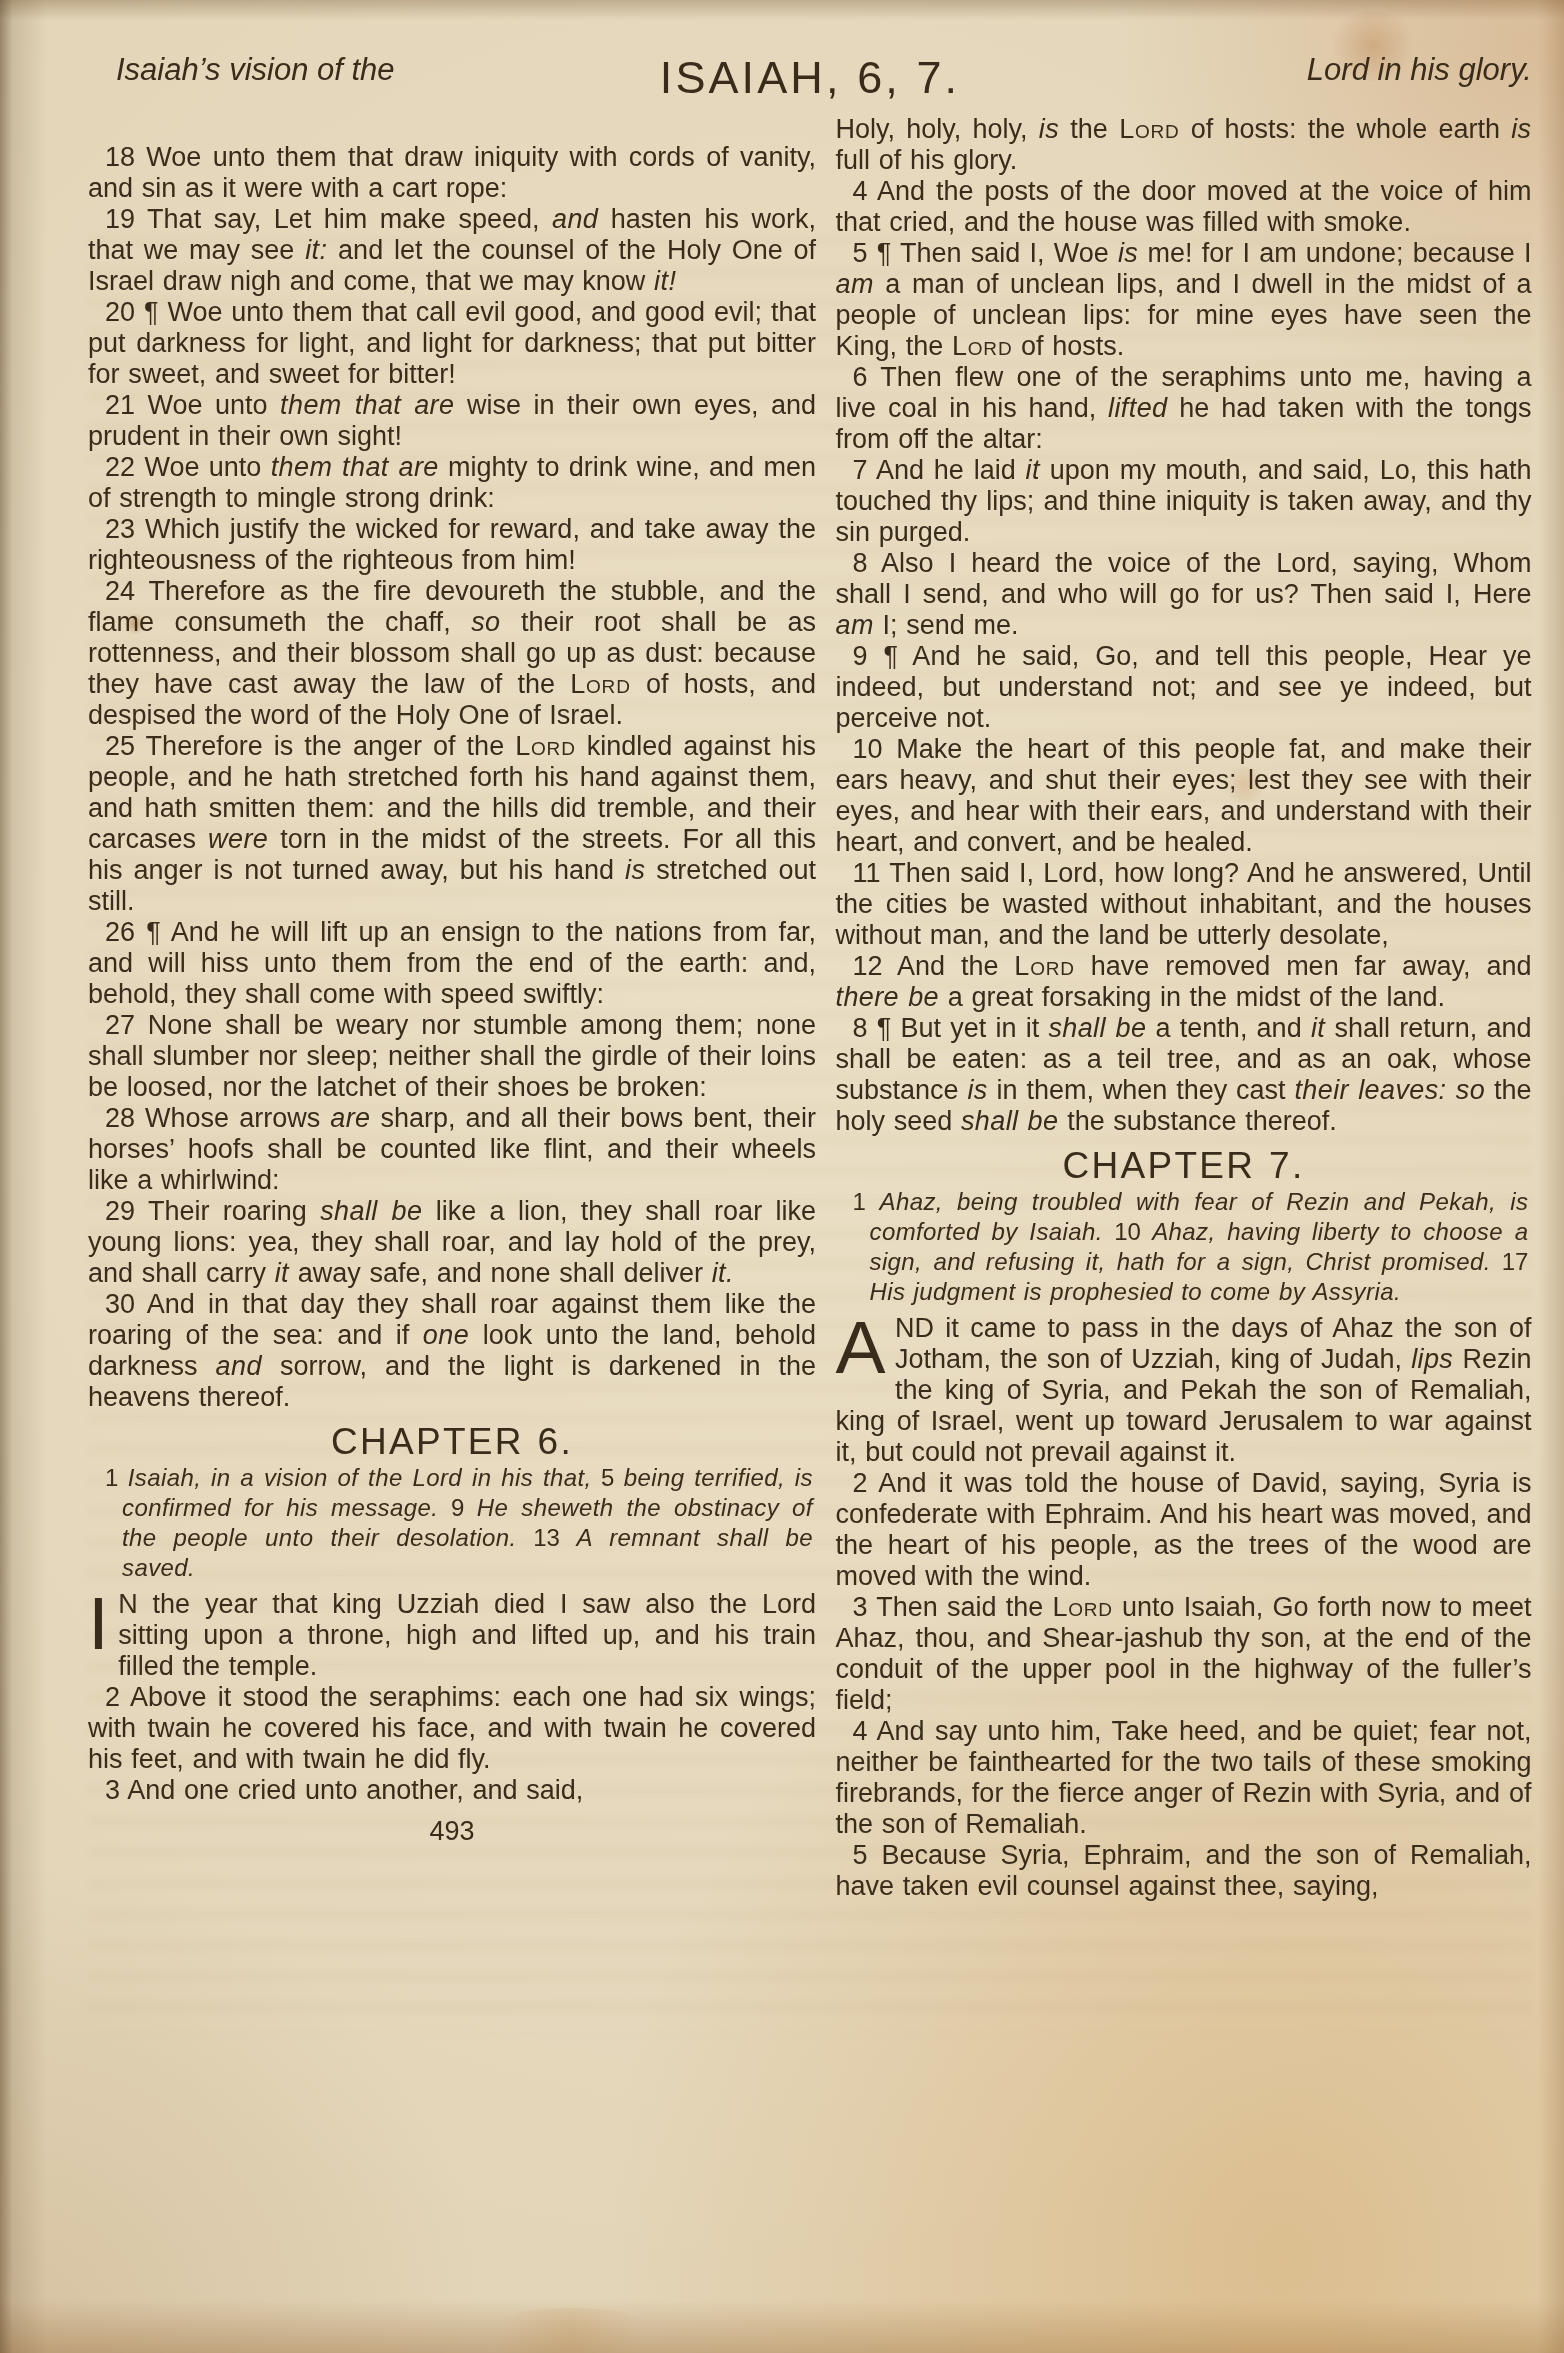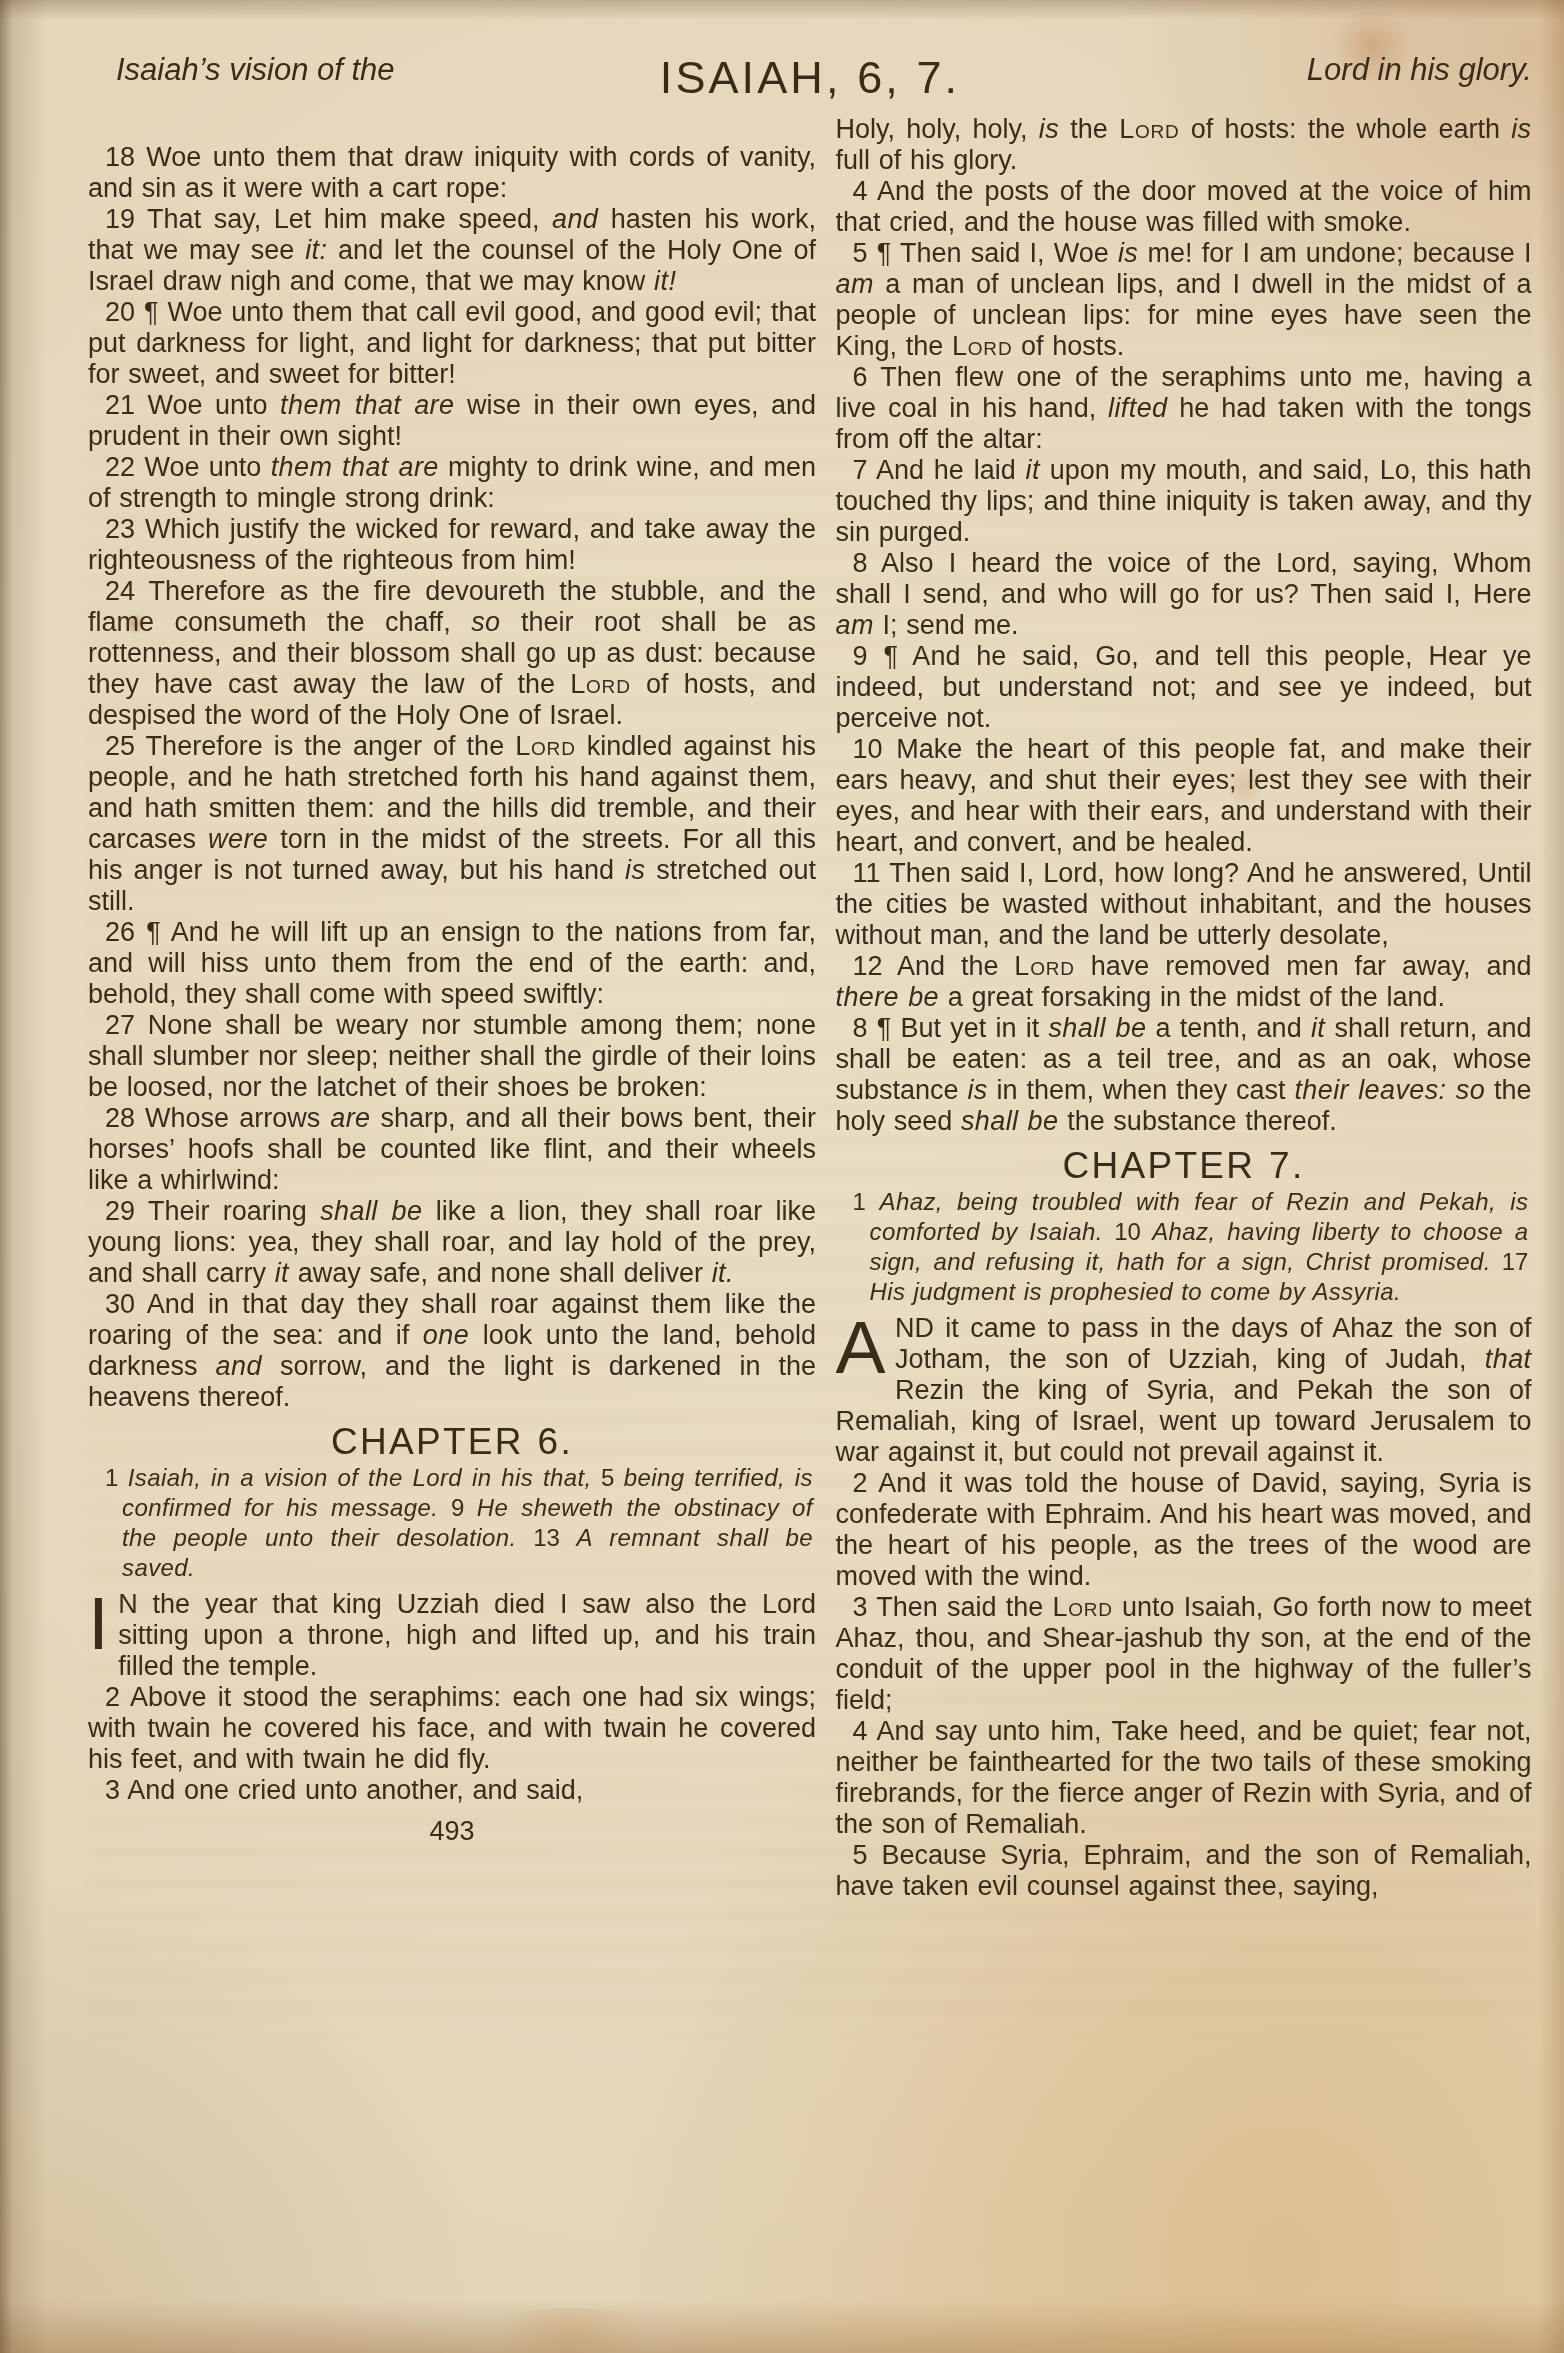--- a/index.html
+++ b/index.html
@@ -93,21 +93,21 @@
         <p class="verse"><span class="vn">6</span> Then flew one of the seraphims unto me, having a live coal in his hand, <i>lifted</i> he had taken with the tongs from off the altar:</p>
         <p class="verse"><span class="vn">7</span> And he laid <i>it</i> upon my mouth, and said, Lo, this hath touched thy lips; and thine iniquity is taken away, and thy sin purged.</p>
         <p class="verse"><span class="vn">8</span> Also I heard the voice of the Lord, saying, Whom shall I send, and who will go for us? Then said I, Here <i>am</i> I; send me.</p>
         <p class="verse"><span class="vn">9 ¶</span> And he said, Go, and tell this people, Hear ye indeed, but understand not; and see ye indeed, but perceive not.</p>
         <p class="verse"><span class="vn">10</span> Make the heart of this people fat, and make their ears heavy, and shut their eyes; lest they see with their eyes, and hear with their ears, and understand with their heart, and convert, and be healed.</p>
         <p class="verse"><span class="vn">11</span> Then said I, Lord, how long? And he answered, Until the cities be wasted without inhabitant, and the houses without man, and the land be utterly desolate,</p>
         <p class="verse"><span class="vn">12</span> And the <span class="sc">Lord</span> have removed men far away, and <i>there be</i> a great forsaking in the midst of the land.</p>
         <p class="verse"><span class="vn">8 ¶</span> But yet in it <i>shall be</i> a tenth, and <i>it</i> shall return, and shall be eaten: as a teil tree, and as an oak, whose substance <i>is</i> in them, when they cast <i>their leaves: so</i> the holy seed <i>shall be</i> the substance thereof.</p>
         <h2 class="chapter">CHAPTER 7.</h2>
         <p class="summary">1 <i>Ahaz, being troubled with fear of Rezin and Pekah, is comforted by Isaiah.</i> 10 <i>Ahaz, having liberty to choose a sign, and refusing it, hath for a sign, Christ promised.</i> 17 <i>His judgment is prophesied to come by Assyria.</i></p>
-        <p class="verse cont drop"><span class="dropcap">A</span>ND it came to pass in the days of Ahaz the son of Jotham, the son of Uzziah, king of Judah, <i>that</i> Rezin the king of Syria, and Pekah the son of Remaliah, king of Israel, went up toward Jerusalem to war against it, but could not prevail against it.</p>
+        <p class="verse cont drop"><span class="dropcap">A</span>ND it came to pass in the days of Ahaz the son of Jotham, the son of Uzziah, king of Judah, <i>lips</i> Rezin the king of Syria, and Pekah the son of Remaliah, king of Israel, went up toward Jerusalem to war against it, but could not prevail against it.</p>
         <p class="verse"><span class="vn">2</span> And it was told the house of David, saying, Syria is confederate with Ephraim. And his heart was moved, and the heart of his people, as the trees of the wood are moved with the wind.</p>
         <p class="verse"><span class="vn">3</span> Then said the <span class="sc">Lord</span> unto Isaiah, Go forth now to meet Ahaz, thou, and Shear-jashub thy son, at the end of the conduit of the upper pool in the highway of the fuller’s field;</p>
         <p class="verse"><span class="vn">4</span> And say unto him, Take heed, and be quiet; fear not, neither be fainthearted for the two tails of these smoking firebrands, for the fierce anger of Rezin with Syria, and of the son of Remaliah.</p>
         <p class="verse"><span class="vn">5</span> Because Syria, Ephraim, and the son of Remaliah, have taken evil counsel against thee, saying,</p>
       </div>
   </div>
 </div>
 
 
 </body></html>

